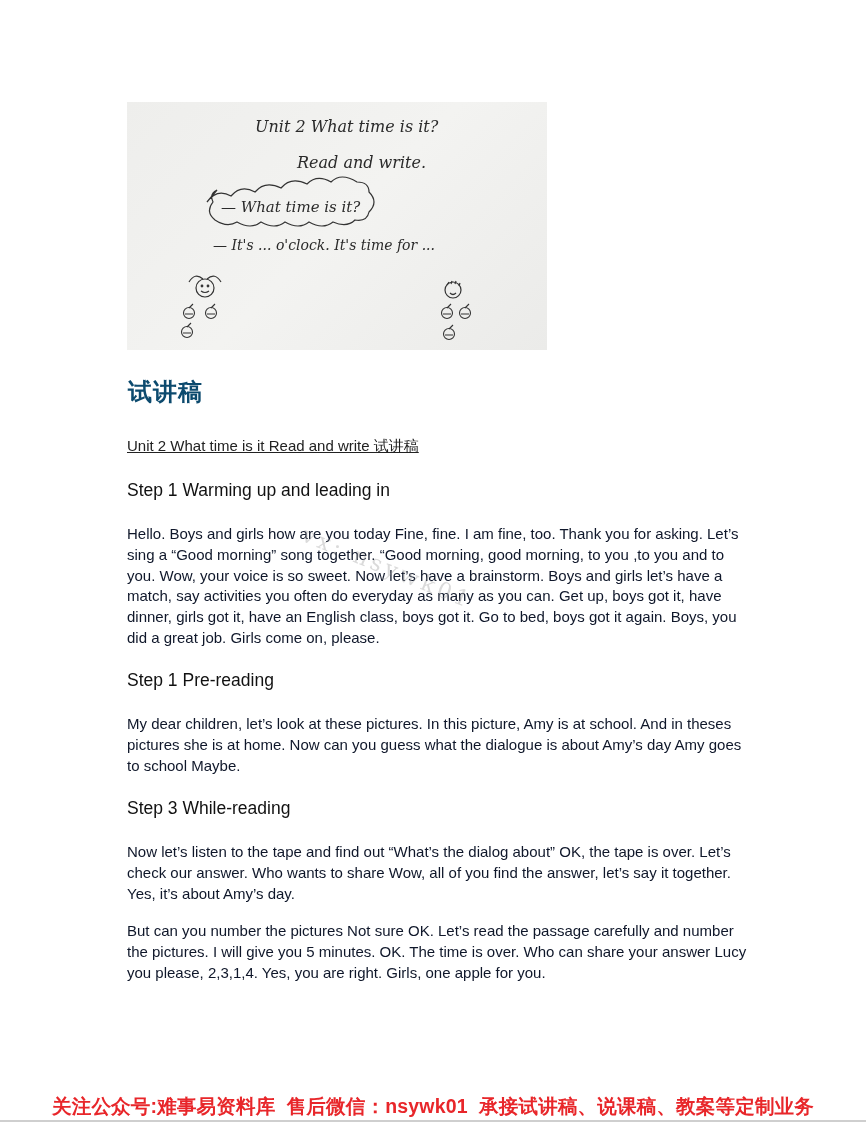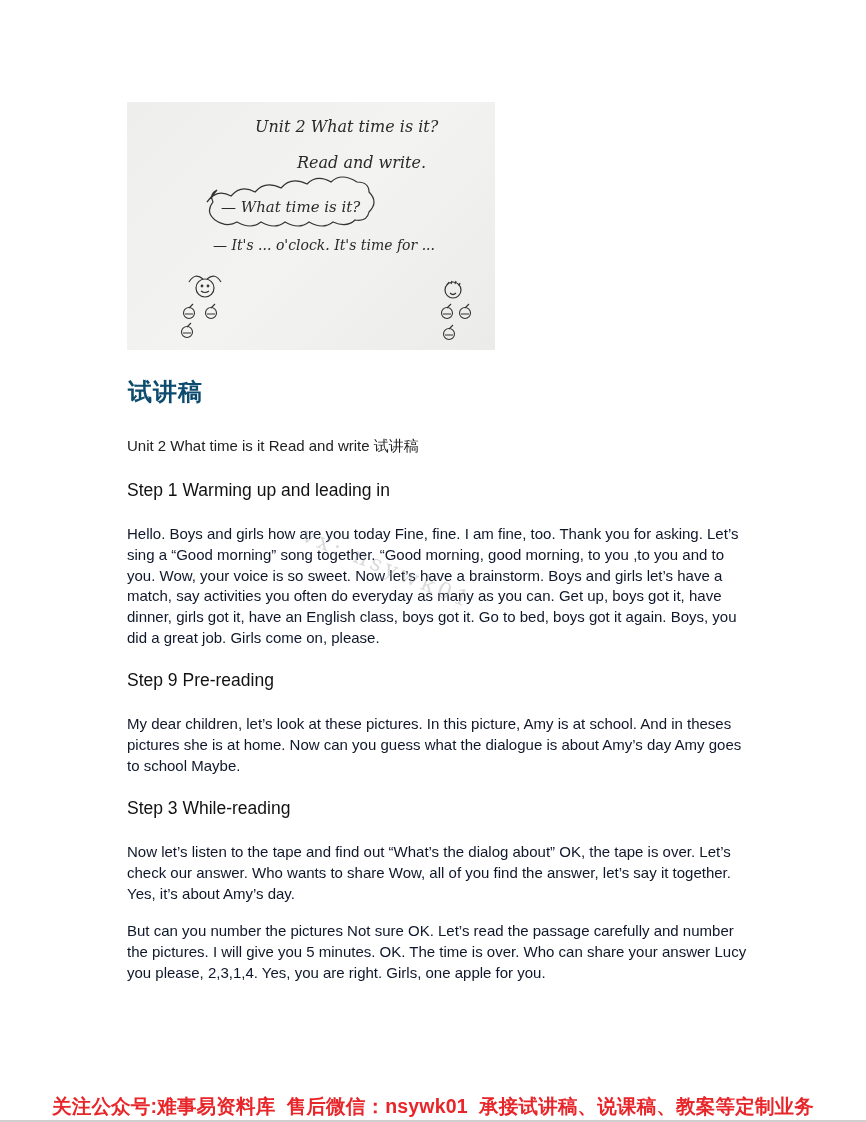--- a/index.html
+++ b/index.html
@@ -1,33 +1,33 @@
 <!DOCTYPE html>
 <html><head>
   <meta charset="utf-8">
   <style>
     html, body { margin: 0; padding: 0; background: #ffffff; }
     body {
       width: 866px; height: 1122px; position: relative; overflow: hidden;
       font-family: "Liberation Sans", "DejaVu Sans", sans-serif; color: #111;
     }
     .photo {
-      position: absolute; left: 127px; top: 102px; width: 368px; height: 248px;
+      position: absolute; left: 127px; top: 102px; width: 420px; height: 248px;
       background: linear-gradient(135deg, #eeeeec 0%, #f3f3f1 50%, #ebebe9 100%);
       overflow: hidden;
     }
     .photo svg { position: absolute; left: 0; top: 0; }
     .hw { font-family: "DejaVu Serif", serif; font-style: italic; fill: #2a2a2a; }
     .doc-title {
       position: absolute; left: 128px; top: 376px; margin: 0;
       font-size: 24px; font-weight: bold; color: #0c4a6e; letter-spacing: 1px;
     }
     .subtitle {
       position: absolute; left: 127px; top: 437px; margin: 0;
-      font-size: 15px; color: #222;
+      font-size: 15px; color: #222; text-decoration: underline;
     }
     .step-heading {
       position: absolute; left: 127px; margin: 0;
       font-size: 17.5px; font-weight: normal; color: #111;
     }
     .para {
       position: absolute; left: 127px; width: 620px; margin: 0;
       font-size: 15px; line-height: 20.8px; color: #0f172a;
     }
     .watermark {
@@ -89,21 +89,21 @@
     </g>
   </svg>
 </div>
 
 <h1 class="doc-title">试讲稿</h1>
 <p class="subtitle">Unit 2 What time is it Read and write 试讲稿</p>
 
 <h2 class="step-heading" style="top:480px;">Step 1 Warming up and leading in</h2>
 <p class="para" style="top:524px;">Hello. Boys and girls how are you today Fine, fine. I am fine, too. Thank you for asking. Let’s sing a “Good morning” song together. “Good morning, good morning, to you ,to you and to you. Wow, your voice is so sweet. Now let’s have a brainstorm. Boys and girls let’s have a match, say activities you often do everyday as many as you can. Get up, boys got it, have dinner, girls got it, have an English class, boys got it. Go to bed, boys got it again. Boys, you did a great job. Girls come on, please.</p>
 
-<h2 class="step-heading" style="top:670px;">Step 9 Pre-reading</h2>
+<h2 class="step-heading" style="top:670px;">Step 1 Pre-reading</h2>
 <p class="para" style="top:714px;">My dear children, let’s look at these pictures. In this picture, Amy is at school. And in theses pictures she is at home. Now can you guess what the dialogue is about Amy’s day Amy goes to school Maybe.</p>
 
 <h2 class="step-heading" style="top:798px;">Step 3 While-reading</h2>
 <p class="para" style="top:842px;">Now let’s listen to the tape and find out “What’s the dialog about” OK, the tape is over. Let’s check our answer. Who wants to share Wow, all of you find the answer, let’s say it together. Yes, it’s about Amy’s day.</p>
 <p class="para" style="top:921px;">But can you number the pictures Not sure OK. Let’s read the passage carefully and number the pictures. I will give you 5 minutes. OK. The time is over. Who can share your answer Lucy you please, 2,3,1,4. Yes, you are right. Girls, one apple for you.</p>
 
 <div class="watermark">vx: nsywk01</div>
 
 <div class="footer-banner">
   <span class="footer-text">关注公众号:难事易资料库  售后微信：nsywk01  承接试讲稿、说课稿、教案等定制业务</span>

